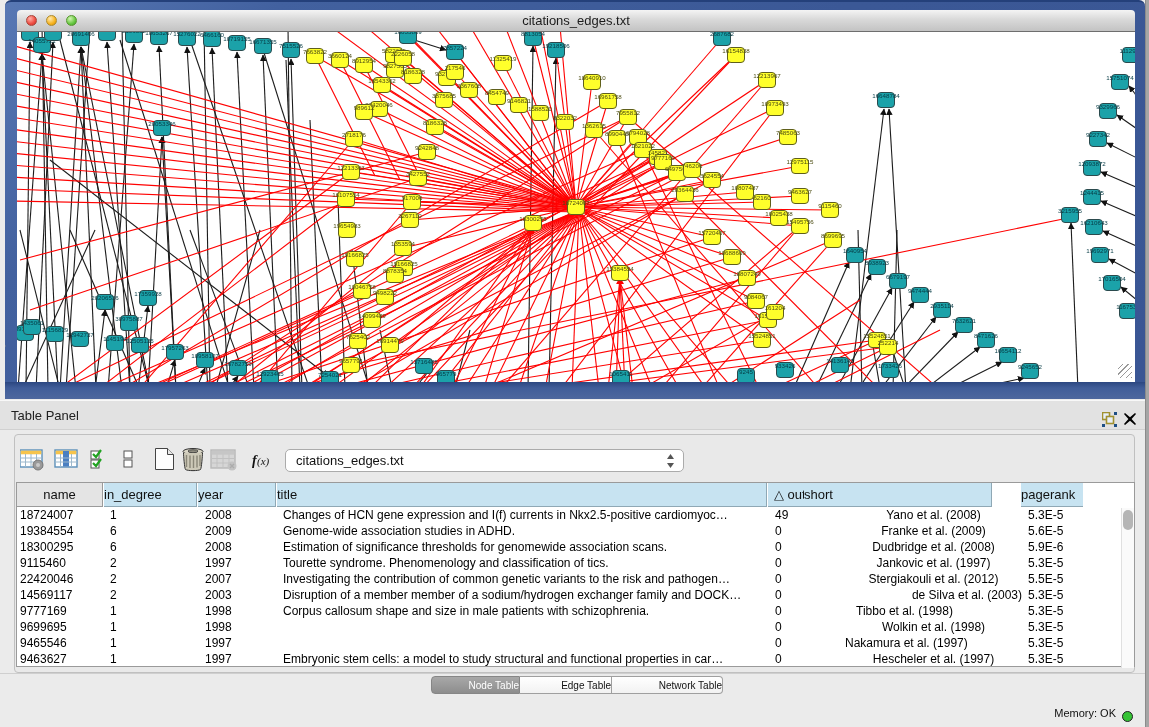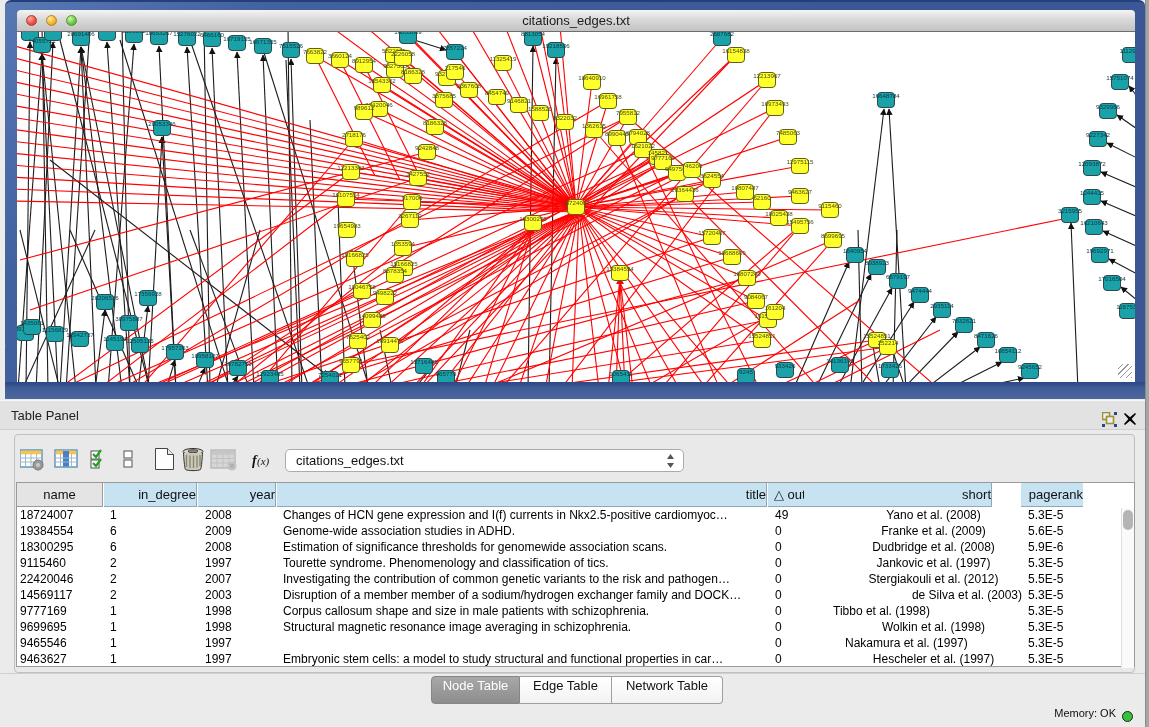--- a/index.html
+++ b/index.html
@@ -22,27 +22,27 @@
 #ttitle{position:absolute;left:0;top:1px;width:1145px;height:30px;background:#e2e2e2;
  border-top:1px solid #f8f8f8;border-bottom:1px solid #d0d0d0}
 #ttitle .cap{position:absolute;left:11px;top:7px;font-size:13px;color:#222}
 #inner{position:absolute;left:14px;top:35px;width:1121px;height:239px;background:#e9e9e9;
  border:1px solid #c0c0c0;border-radius:4px}
 #combo{position:absolute;left:285px;top:50px;width:399px;height:23px;background:#fff;
  border:1px solid #ababab;border-radius:5px;font-size:13px;color:#111;line-height:21px;padding-left:10px}
 #table{position:absolute;left:16px;top:83px;width:1119px;height:185px;background:#fff;
  border:1px solid #9a9a9a}
 .hc{position:absolute;top:0;height:24px;background:#c7e3f1;border-right:1px solid #8fa8b5;
- font-size:13px;color:#111;text-align:right;line-height:24px;border-bottom:1px solid #8fa8b5}
+ font-size:13px;color:#111;text-align:left;line-height:24px;border-bottom:1px solid #8fa8b5}
 .row{position:absolute;left:0;width:1104px;height:16px;font-size:12px;color:#000}
 .row span{position:absolute;top:1px;white-space:nowrap}
 #memory{position:absolute;left:0;top:308px;width:1116px;text-align:right;font-size:11px;color:#111}
 
 #segs{position:absolute;left:431px;top:277px;height:18px}
-.seg{position:absolute;top:0;height:28px;font-size:13px;text-align:center;line-height:17px;
+.seg{position:absolute;top:0;height:18px;font-size:10px;text-align:right;line-height:17px;
  border:1px solid #9f9f9f;background:linear-gradient(#ffffff,#f2f2f2);color:#111}
 </style></head>
 <body>
 <div id="frame"></div>
 <div id="titlebar">
  <div class="tl" style="left:9px;background:radial-gradient(circle at 35% 30%,#ffb0a8,#ee4b40 60%,#b33);border:0.5px solid #a94438"></div>
  <div class="tl" style="left:29px;background:radial-gradient(circle at 35% 30%,#ffe9b0,#f6b21d 60%,#c8860a);border:0.5px solid #ae8a2b"></div>
  <div class="tl" style="left:49px;background:radial-gradient(circle at 35% 30%,#d2f5b2,#66c740 60%,#3d9a27);border:0.5px solid #57952f"></div>
  <div id="title">citations_edges.txt</div>
 </div>
@@ -710,28 +710,27 @@
 <span style="left:759px">0</span>
 <span style="left:829px;width:177px;text-align:right">de Silva et al. (2003)</span>
 <span style="left:1012px">5.3E-5</span>
 </div>
 <div class="row" style="top:121px">
 <span style="left:4px">9777169</span>
 <span style="left:94px">1</span>
 <span style="left:189px">1998</span>
 <span style="left:267px;width:482px;overflow:hidden;white-space:nowrap">Corpus callosum shape and size in male patients with schizophrenia.</span>
 <span style="left:759px">0</span>
-<span style="left:817px;width:177px;">Tibbo et al. (1998)</span>
+<span style="left:800px;width:177px;text-align:center">Tibbo et al. (1998)</span>
 <span style="left:1012px">5.3E-5</span>
 </div>
 <div class="row" style="top:137px">
 <span style="left:4px">9699695</span>
 <span style="left:94px">1</span>
 <span style="left:189px">1998</span>
-<span style="left:267px;width:482px;overflow:hidden;white-space:nowrap">Structural magnetic resonance image averaging in schizophrenia.</span>
 <span style="left:759px">0</span>
 <span style="left:829px;width:177px;text-align:center">Wolkin et al. (1998)</span>
 <span style="left:1012px">5.3E-5</span>
 </div>
 <div class="row" style="top:153px">
 <span style="left:4px">9465546</span>
 <span style="left:94px">1</span>
 <span style="left:189px">1997</span>
 <span style="left:759px">0</span>
 <span style="left:829px;width:177px;text-align:left">Nakamura et al. (1997)</span>

